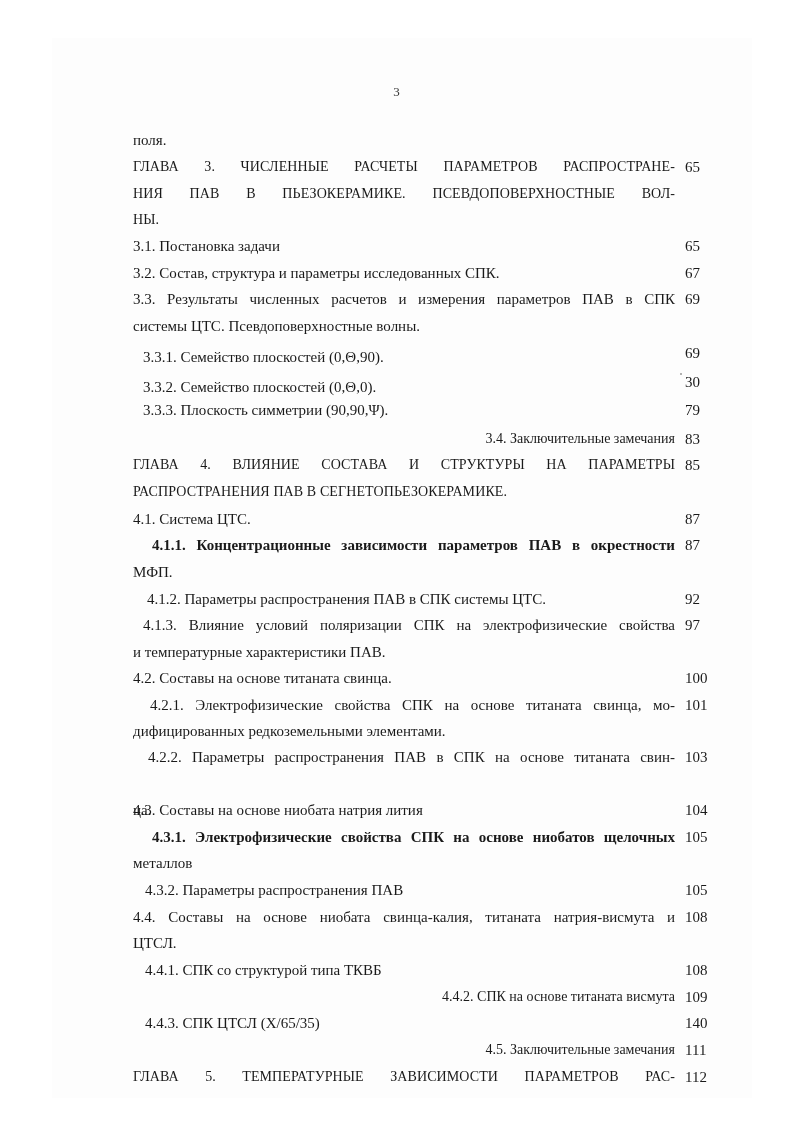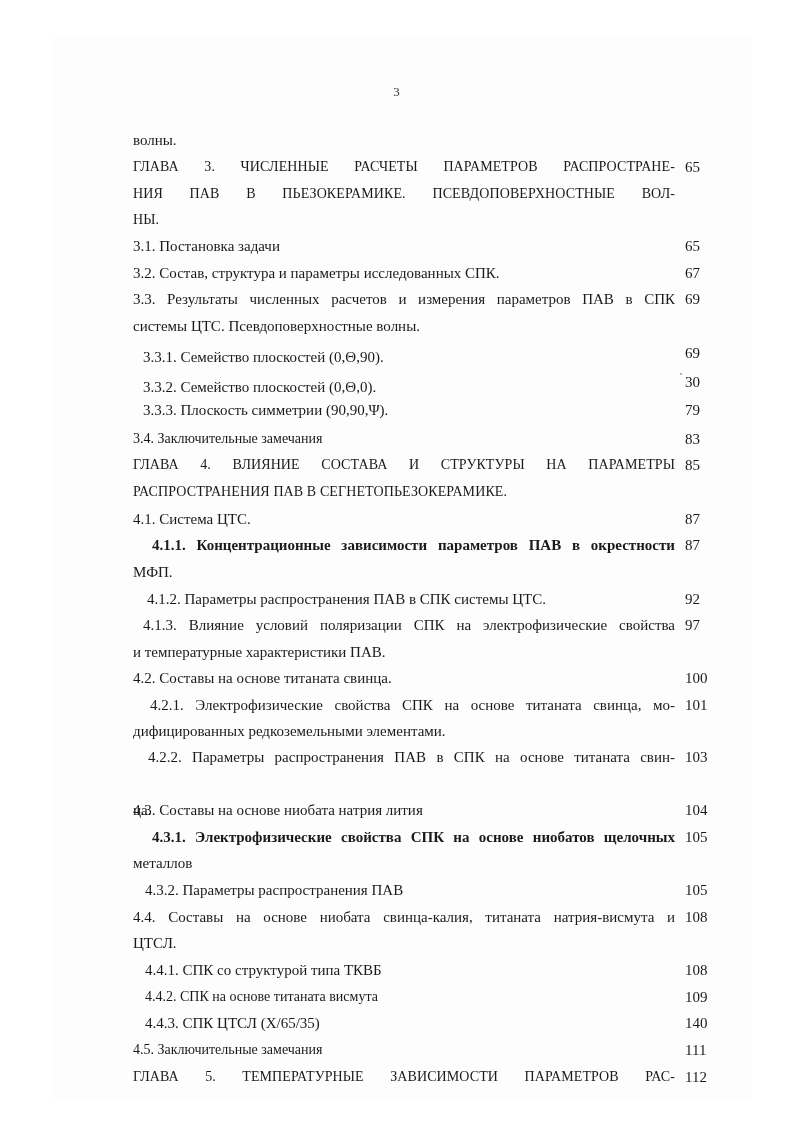--- a/index.html
+++ b/index.html
@@ -18,37 +18,37 @@
   .line {
     position:absolute; left:133px; width:542px; height:20px; line-height:20px;
     font-size:15px; white-space:nowrap;
   }
   .just { text-align:justify; text-align-last:justify; }
   .caps { font-size:14px; letter-spacing:0.1px; }
   .num {
     position:absolute; left:685px; width:40px; height:20px; line-height:20px;
     font-size:15px; text-align:left;
   }
-  .narrow { font-size:14px; }
+  .narrow { font-size:14px;text-align:right; }
   .ind1 { left:143px; width:532px; }
   .ind2 { left:147px; width:528px; }
   .ind3 { left:152px; width:523px;font-weight:bold; }
   .ind4 { left:148px; width:527px; }
   .ind5 { left:150px; width:525px; }
   .ind6 { left:145px; width:530px; }
   .speck { position:absolute; width:2px; height:2px; background:#999; border-radius:1px; }
 </style>
 </head>
 <body>
 
 <div class="scan"></div>
 
 <div class="pageno">3</div>
 
-<div class="line" style="top:130px">волны.</div>
+<div class="line" style="top:130px">поля.</div>
 
 <div class="line just caps" style="top:157px">ГЛАВА 3. ЧИСЛЕННЫЕ РАСЧЕТЫ ПАРАМЕТРОВ РАСПРОСТРАНЕ-</div>
 <div class="num" style="top:157px">65</div>
 <div class="line just caps" style="top:184px">НИЯ ПАВ В ПЬЕЗОКЕРАМИКЕ. ПСЕВДОПОВЕРХНОСТНЫЕ ВОЛ-</div>
 <div class="line caps" style="top:210px">НЫ.</div>
 
 <div class="line" style="top:236px">3.1. Постановка задачи</div>
 <div class="num" style="top:236px">65</div>
 
 <div class="line" style="top:263px">3.2. Состав, структура и параметры исследованных СПК.</div>

